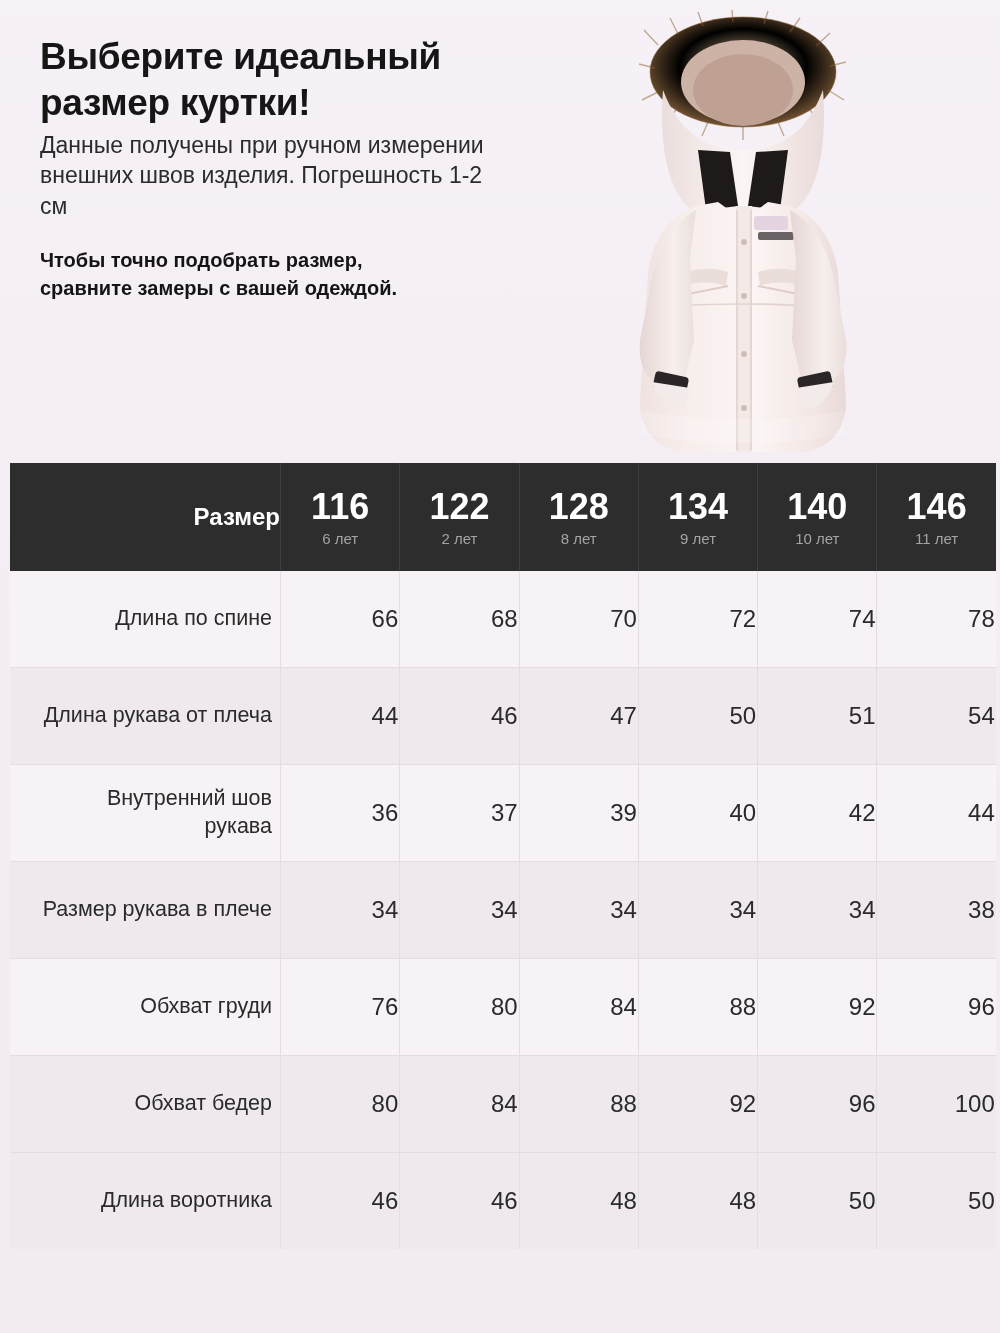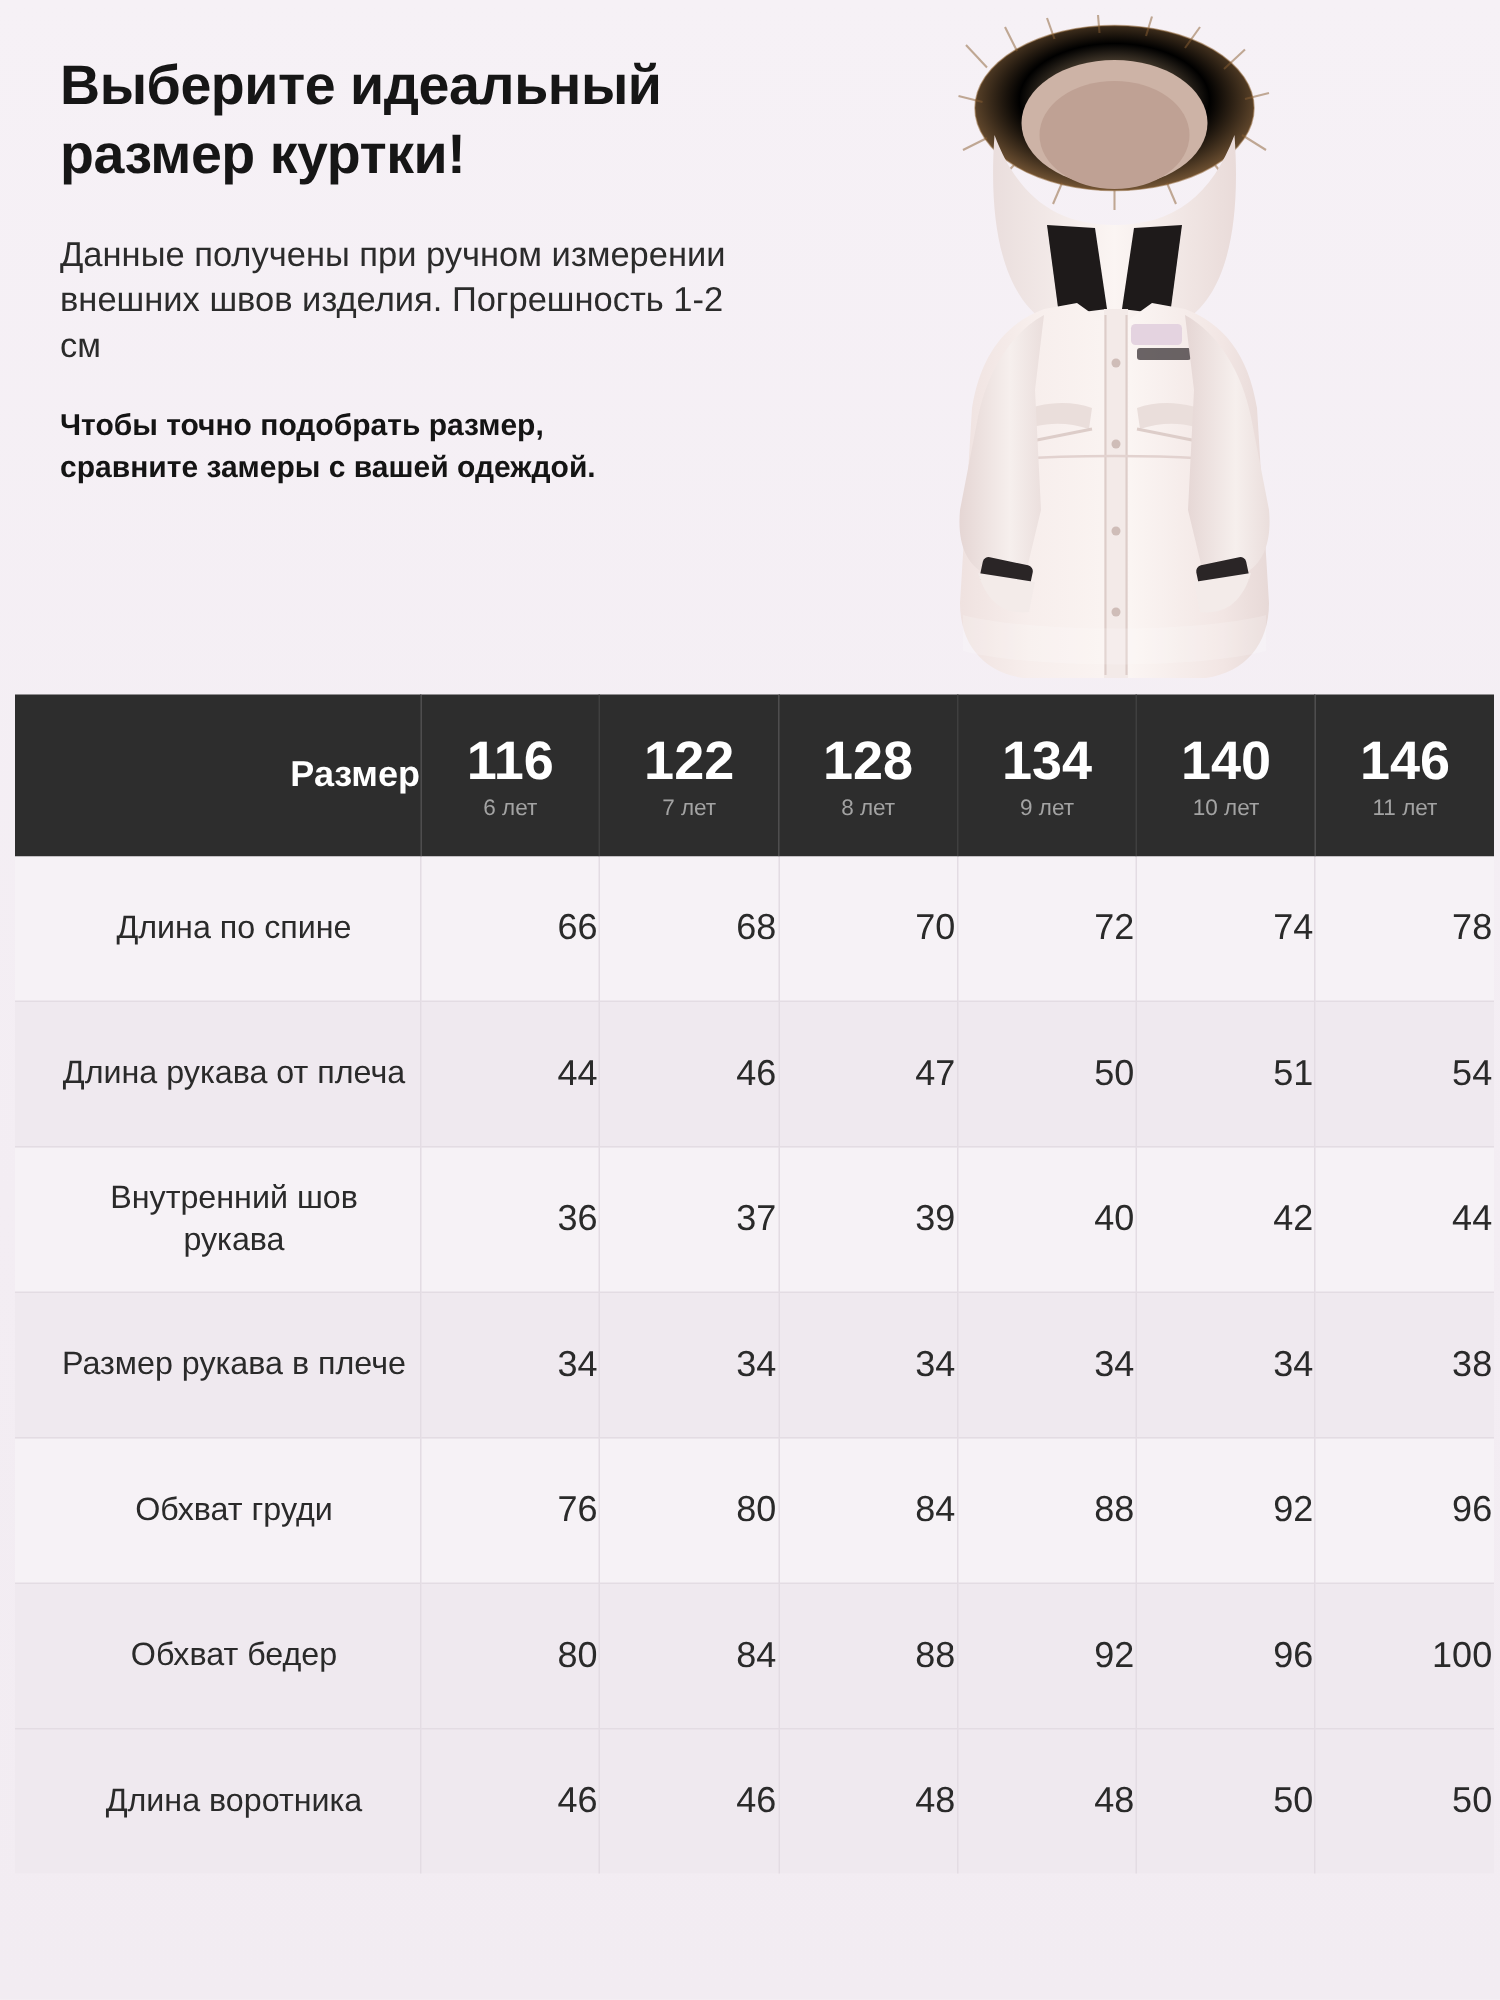--- a/index.html
+++ b/index.html
@@ -29,21 +29,21 @@
     box-sizing: border-box;
   }
   .head-text {
     width: 540px;
   }
   .title {
     font-size: 37px;
     line-height: 1.24;
     font-weight: bold;
     letter-spacing: -0.3px;
-    margin: 0 0 28px 0;
+    margin: 0 0 4px 0;
     color: #161616;
   }
   .subtitle {
     font-size: 23px;
     line-height: 1.33;
     font-weight: normal;
     color: #2b2b2b;
     margin: 0 0 26px 0;
     max-width: 470px;
   }
@@ -116,21 +116,21 @@
   }
 
   tbody td {
     height: 94px;
     font-size: 22px;
     color: #2a2a2a;
     border-bottom: 1px solid #e3dce3;
     vertical-align: middle;
   }
   tbody td.row-label {
-    text-align: center;
+    text-align: right;
     padding-left: 30px;
     padding-right: 8px;
     line-height: 1.28;
     font-size: 21.5px;
     border-right: 1px solid #e3dce3;
   }
   tbody td.val {
     text-align: right;
     font-size: 24px;
     border-right: 1px solid #e3dce3;
@@ -253,21 +253,21 @@
     <table class="size-table">
       <thead>
         <tr>
           <th class="label-head">Размер</th>
           <th class="size-head">
             <span class="size-num">116</span>
             <span class="size-age">6 лет</span>
           </th>
           <th class="size-head">
             <span class="size-num">122</span>
-            <span class="size-age">7 лет</span>
+            <span class="size-age">2 лет</span>
           </th>
           <th class="size-head">
             <span class="size-num">128</span>
             <span class="size-age">8 лет</span>
           </th>
           <th class="size-head">
             <span class="size-num">134</span>
             <span class="size-age">9 лет</span>
           </th>
           <th class="size-head">

